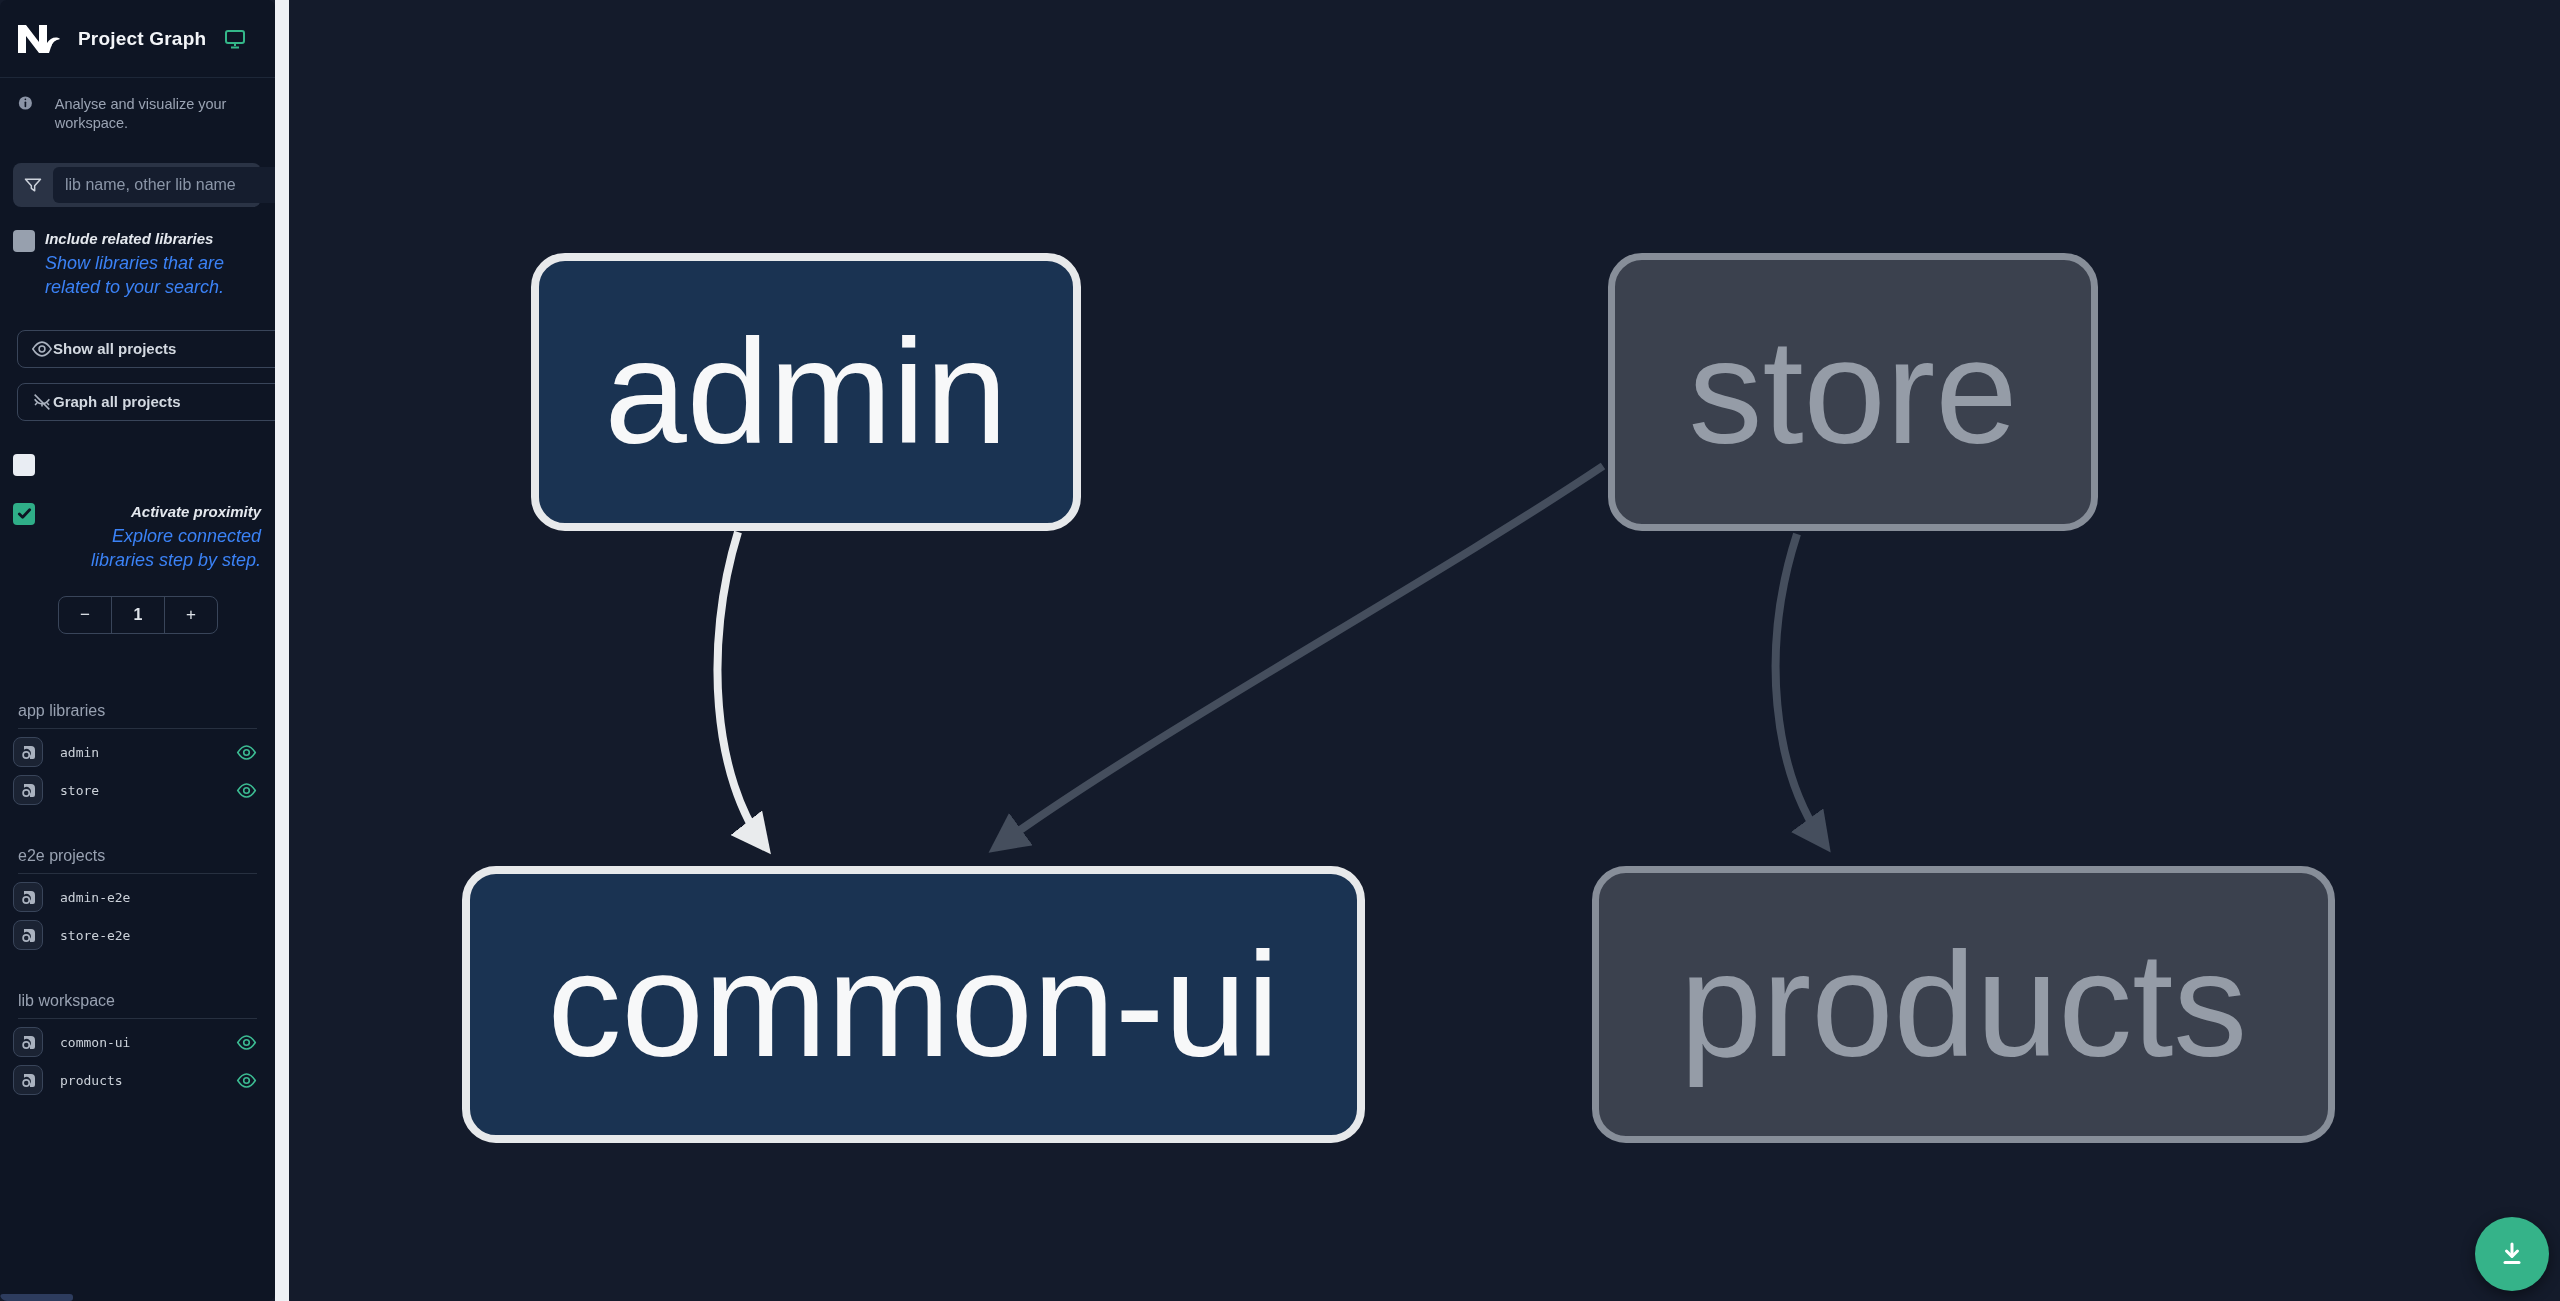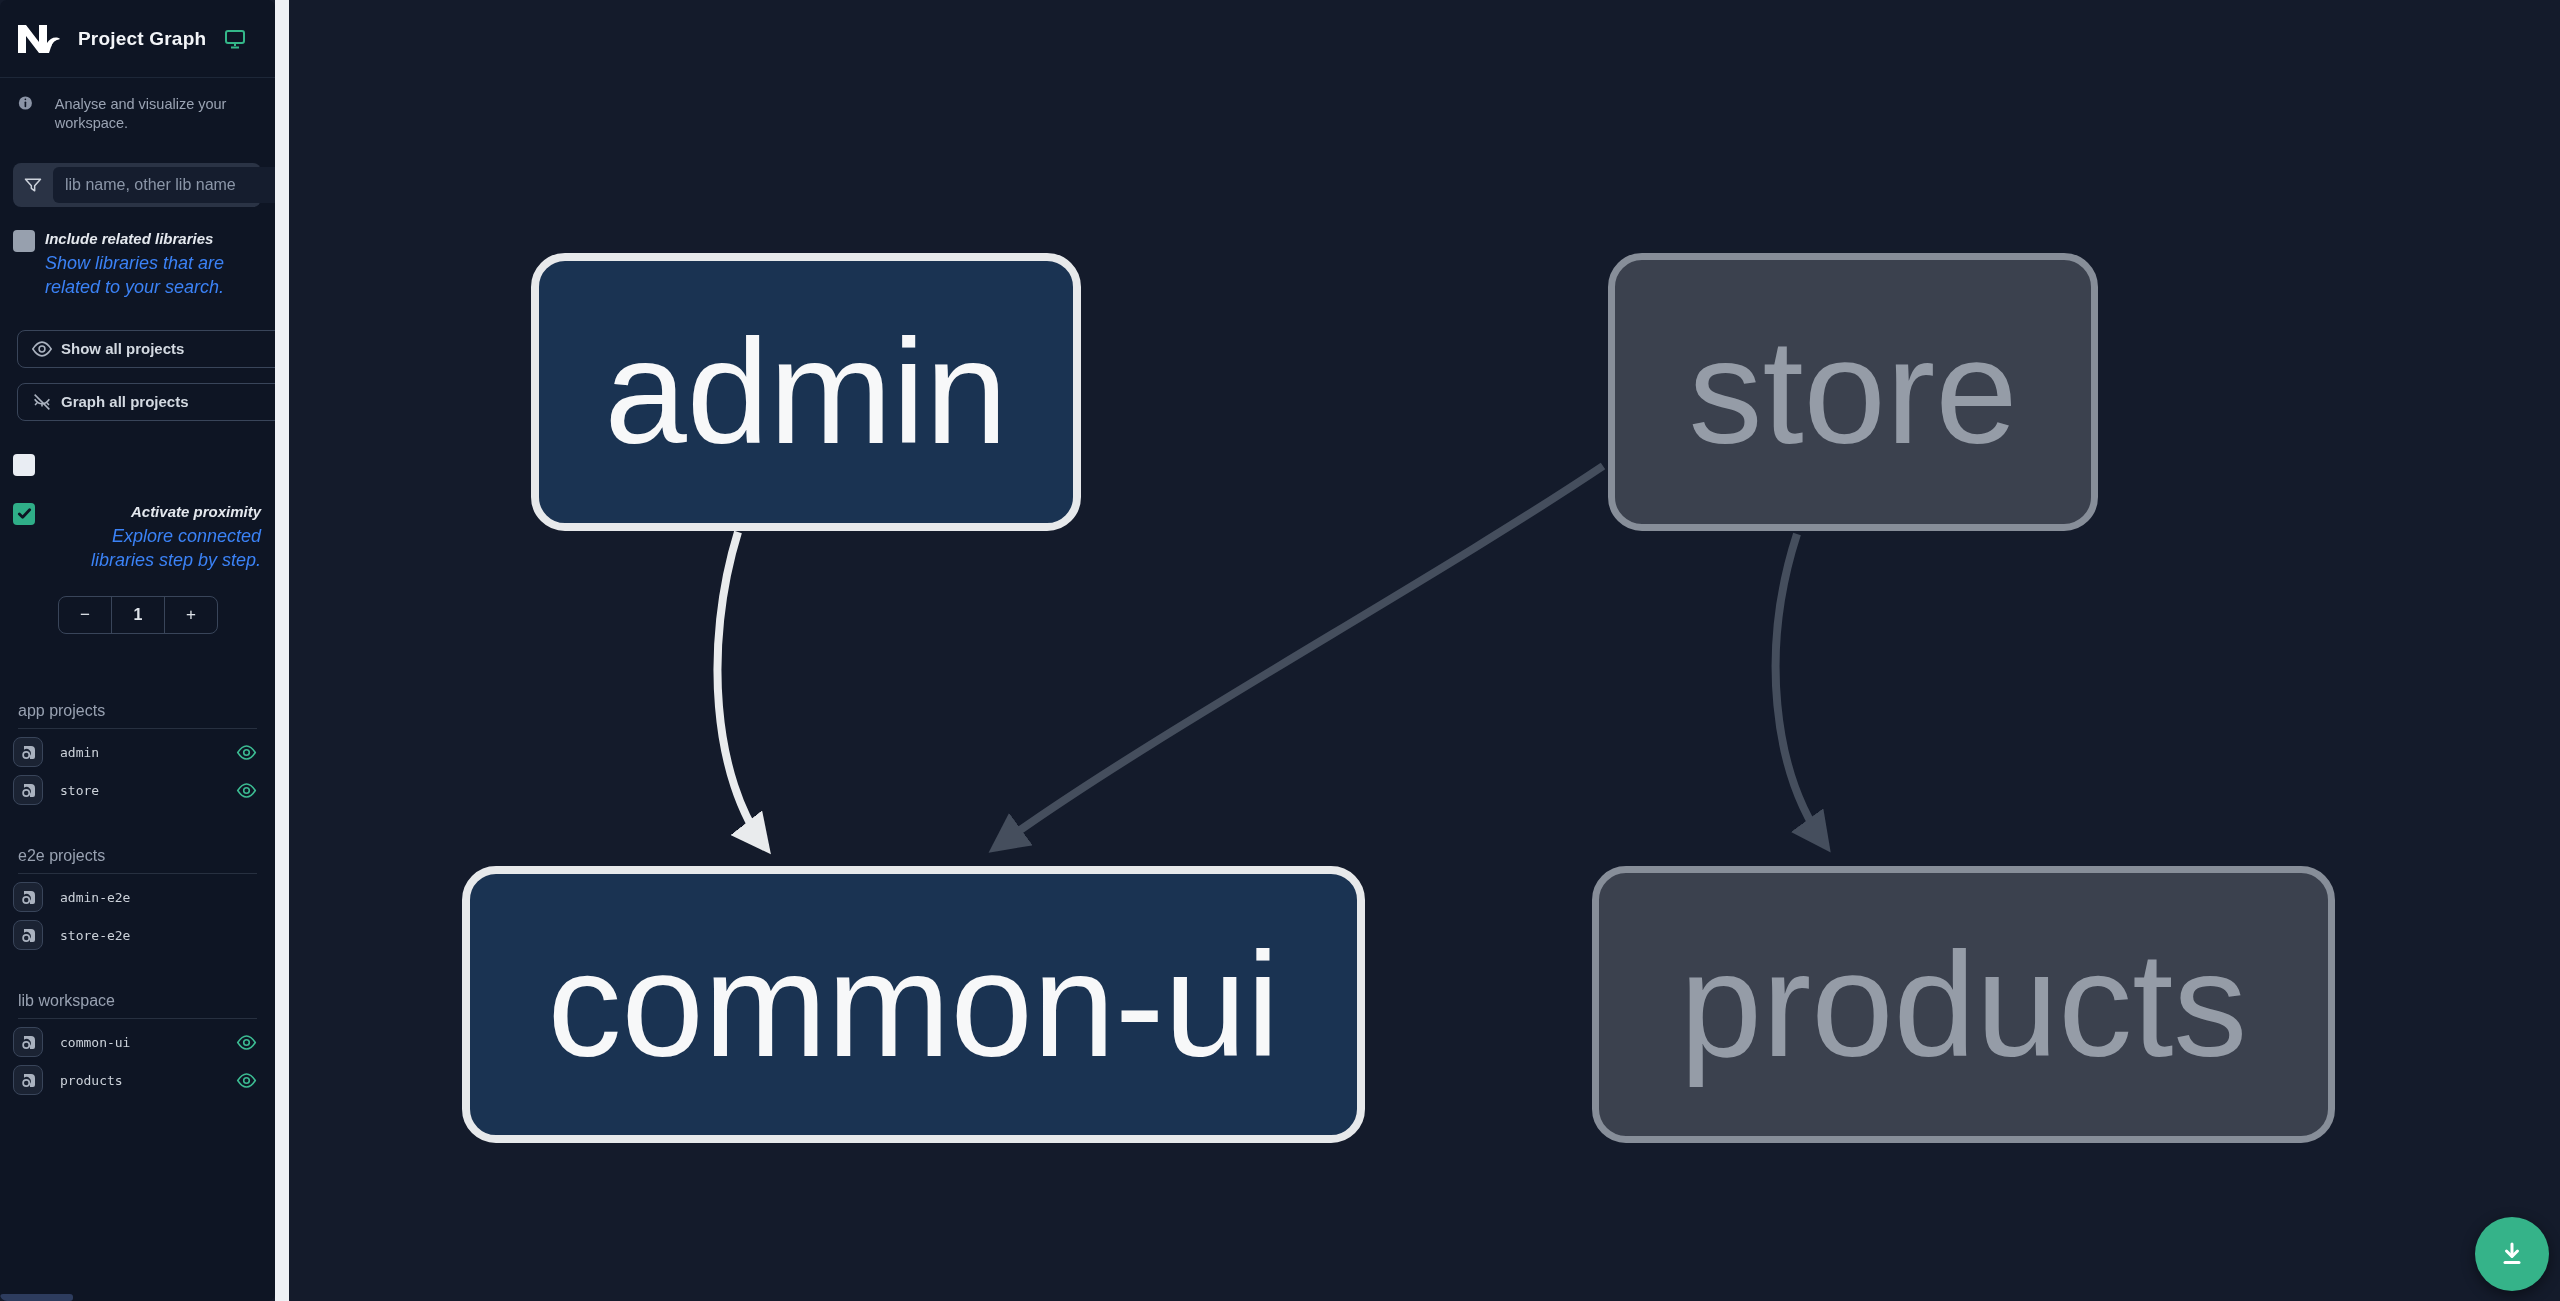--- a/index.html
+++ b/index.html
@@ -34,21 +34,21 @@
   .cb { width:22px; height:22px; border-radius:4px; flex:0 0 auto; margin-top:1px; cursor:pointer;
     display:flex; align-items:center; justify-content:center; }
   .cb-gray { background:#97a0ae; }
   .cb-white { background:#e9edf3; }
   .cb-green { background:#2fae88; }
   .opt-text { width:216px; }
   .opt-label { font-size:15px; font-weight:700; color:#e4e8ee; line-height:1.35; cursor:pointer; }
   .opt-desc { font-size:18px; color:#3b82f6; line-height:1.35; margin-top:2px; }
 
   .sb-btn { margin:15px 17px 0 17px; height:38px; width:282px; display:flex; align-items:center;
-    gap:8px; padding:0 13px; background:transparent; border:1px solid #39455a; border-radius:8px;
+    gap:0; padding:0 13px; background:transparent; border:1px solid #39455a; border-radius:8px;
     color:#d3d9e1; font-size:15px; font-weight:700; font-family:"Liberation Sans", sans-serif;
     cursor:pointer; }
   .sb-btn:first-of-type { margin-top:30px; }
 
   .stepper { margin:24px 0 0 58px; width:160px; height:38px; display:flex;
     border:1px solid #39455a; border-radius:8px; overflow:hidden; }
   .stepper .cell { flex:1; display:flex; align-items:center; justify-content:center;
     background:transparent; border:0; color:#dfe4ea; font-size:17px;
     font-family:"Liberation Sans", sans-serif; cursor:pointer; }
   .stepper .cell + .cell { border-left:1px solid #39455a; }
@@ -169,21 +169,21 @@
       </div>
     </div>
 
     <div class="stepper">
       <button class="cell">−</button>
       <div class="cell val">1</div>
       <button class="cell">+</button>
     </div>
 
     <div class="section first">
-      <div class="section-title">app projects</div>
+      <div class="section-title">app libraries</div>
 
       <div class="prow">
         <span class="tile">
           <svg width="17" height="17" viewBox="0 0 17 17">
             <path fill="#aab2bf" d="M4 2 h7 a4 4 0 0 1 4 4 v7 a2 2 0 0 1 -2 2 h-3 v-3.2 a4.3 4.3 0 0 0 -6 -6 z"></path>
             <circle cx="6.2" cy="11" r="3.1" fill="none" stroke="#aab2bf" stroke-width="1.7"></circle>
           </svg>
         </span>
         <span class="pname">admin</span>
         <span class="eye-btn">

